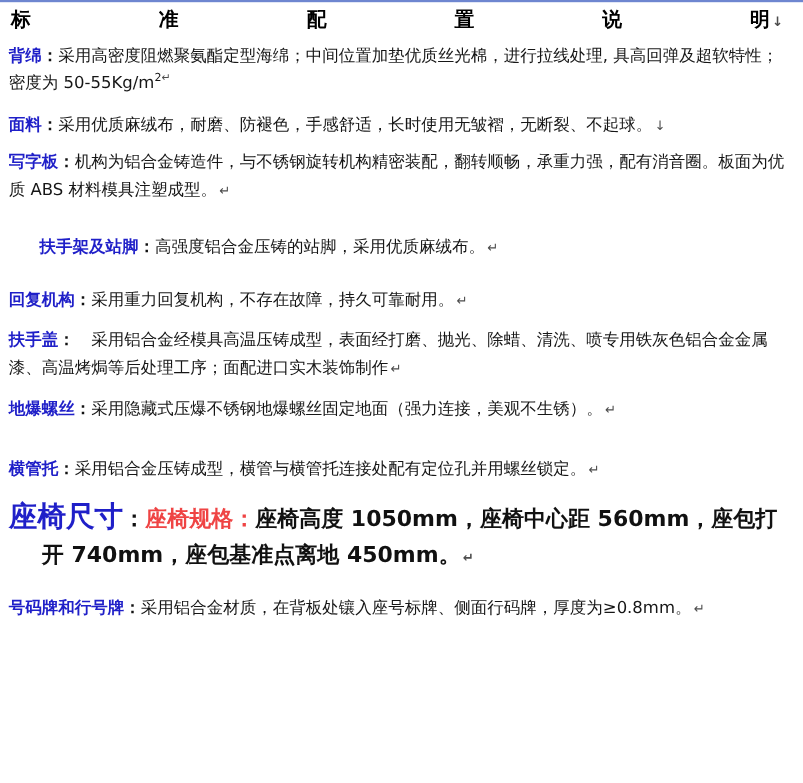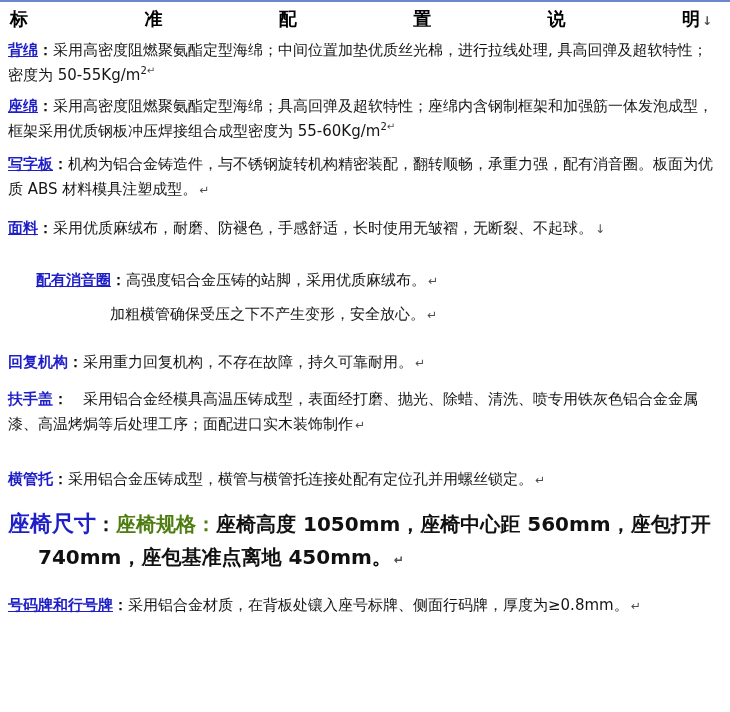--- a/index.html
+++ b/index.html
@@ -13,78 +13,77 @@
   
   .title-row{
     display:flex;justify-content:space-between;align-items:flex-start;
     font-size:18px;font-weight:bold;color:#000;
     padding:2px 10px 0 2px;height:26px;
   }
   .title-row .tchar{white-space:nowrap;}
   
   .para{margin:0;padding:0;}
   .label{color:#1f1fc8;font-weight:bold;}
-  .label.u{text-decoration:underline;}
+  .label.u{}
   .colon{color:#111;font-weight:bold;}
   .sup{font-size:10px;vertical-align:super;line-height:0;color:#161616;}
   .mark{color:#4d4d4d;font-size:12px;padding-left:2px;}
   .sup-mark{font-size:10px;vertical-align:super;line-height:0;color:#4d4d4d;}
   .hang{padding-left:30px;text-indent:-30px;}
   .p-backfoam{margin-top:6px;}
   .p-seatfoam{margin-top:6px;}
   .p-shell{margin-top:4px;}
   .p-writingboard{margin-top:8px;}
   .p-fabric{margin-top:13px;}
   .p-armframe{margin-top:26px;margin-left:28px;}
   .p-tube{margin-top:8px;margin-left:102px;}
   .p-armcover{margin-top:11px;}
   .p-return{margin-top:22px;}
   .p-anchor{margin-top:11px;}
   .p-tubeholder{margin-top:29px;}
   .p-size{
     margin-top:14px;font-size:20px;line-height:33px;
     font-weight:600;color:#111;
   }
-  .p-size .label{font-size:22px;}
-  .p-size .sublabel{font-weight:bold;color:#4d7c0f;}
+  .p-size .label{font-size:26px;}
+  .p-size .sublabel{font-weight:bold;color:#ef4444;}
   .p-plates{margin-top:16px;}
 </style>
 </head>
 <body>
 
 <div class="top-line"></div>
 
 <div class="doc">
 
   <div class="title-row">
     <span class="tchar">标</span>
     <span class="tchar">准</span>
     <span class="tchar">配</span>
     <span class="tchar">置</span>
     <span class="tchar">说</span>
     <span class="tchar"><span>明</span><span class="mark">↓</span></span>
   </div>
 
   <p class="para p-backfoam"><span class="label u">背绵</span><span class="colon">：</span><span>采用高密度阻燃聚氨酯定型海绵；中间位置加垫优质丝光棉，进行拉线处理, 具高回弹及超软特性；密度为 50-55Kg/m</span><span class="sup">2</span><span class="sup-mark">↵</span></p>
 
-  <p class="para p-seatfoam"><span class="label u">座绵</span><span class="colon">：</span><span>采用高密度阻燃聚氨酯定型海绵；具高回弹及超软特性；座绵内含钢制框架和加强筋一体发泡成型，框架采用优质钢板冲压焊接组合成型密度为 55-60Kg/m</span><span class="sup">2</span><span class="sup-mark">↵</span></p>
 
+
+  <p class="para p-fabric"><span class="label u">面料</span><span class="colon">：</span><span>采用优质麻绒布，耐磨、防褪色，手感舒适，长时使用无皱褶，无断裂、不起球。</span><span class="mark">↓</span></p>
 
   <p class="para p-writingboard"><span class="label u">写字板</span><span class="colon">：</span><span>机构为铝合金铸造件，与不锈钢旋转机构精密装配，翻转顺畅，承重力强，配有消音圈。板面为优质 ABS 材料模具注塑成型。</span><span class="mark">↵</span></p>
 
-  <p class="para p-fabric"><span class="label u">面料</span><span class="colon">：</span><span>采用优质麻绒布，耐磨、防褪色，手感舒适，长时使用无皱褶，无断裂、不起球。</span><span class="mark">↓</span></p>
+  <p class="para p-armframe"><span class="label u">扶手架及站脚</span><span class="colon">：</span><span>高强度铝合金压铸的站脚，采用优质麻绒布。</span><span class="mark">↵</span></p>
 
-  <p class="para p-armframe"><span class="label u">配有消音圈</span><span class="colon">：</span><span>高强度铝合金压铸的站脚，采用优质麻绒布。</span><span class="mark">↵</span></p>
-
-  <p class="para p-tube"><span>加粗横管确保受压之下不产生变形，安全放心。</span><span class="mark">↵</span></p>
 
   <p class="para p-return"><span class="label">回复机构</span><span class="colon">：</span><span>采用重力回复机构，不存在故障，持久可靠耐用。</span><span class="mark">↵</span></p>
 
   <p class="para p-armcover"><span class="label">扶手盖</span><span class="colon">：</span><span>　采用铝合金经模具高温压铸成型，表面经打磨、抛光、除蜡、清洗、喷专用铁灰色铝合金金属漆、高温烤焗等后处理工序；面配进口实木装饰制作</span><span class="mark">↵</span></p>
 
+  <p class="para p-anchor"><span class="label u">地爆螺丝</span><span class="colon">：</span><span>采用隐藏式压爆不锈钢地爆螺丝固定地面（强力连接，美观不生锈）。</span><span class="mark">↵</span></p>
 
   <p class="para p-tubeholder"><span class="label">横管托</span><span class="colon">：</span><span>采用铝合金压铸成型，横管与横管托连接处配有定位孔并用螺丝锁定。</span><span class="mark">↵</span></p>
 
   <p class="para p-size hang"><span class="label">座椅尺寸</span><span class="colon">：</span><span class="sublabel">座椅规格：</span><span>座椅高度 1050mm，座椅中心距 560mm，座包打开 740mm，座包基准点离地 450mm。</span><span class="mark">↵</span></p>
 
   <p class="para p-plates"><span class="label u">号码牌和行号牌</span><span class="colon">：</span><span>采用铝合金材质，在背板处镶入座号标牌、侧面行码牌，厚度为≥0.8mm。</span><span class="mark">↵</span></p>
 
 </div>
 
 </body></html>

